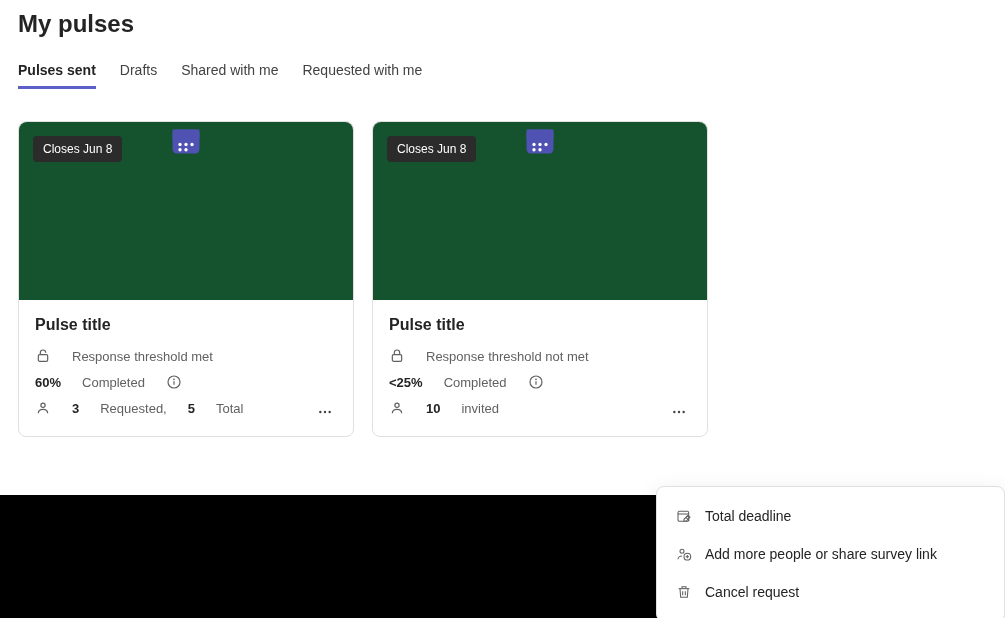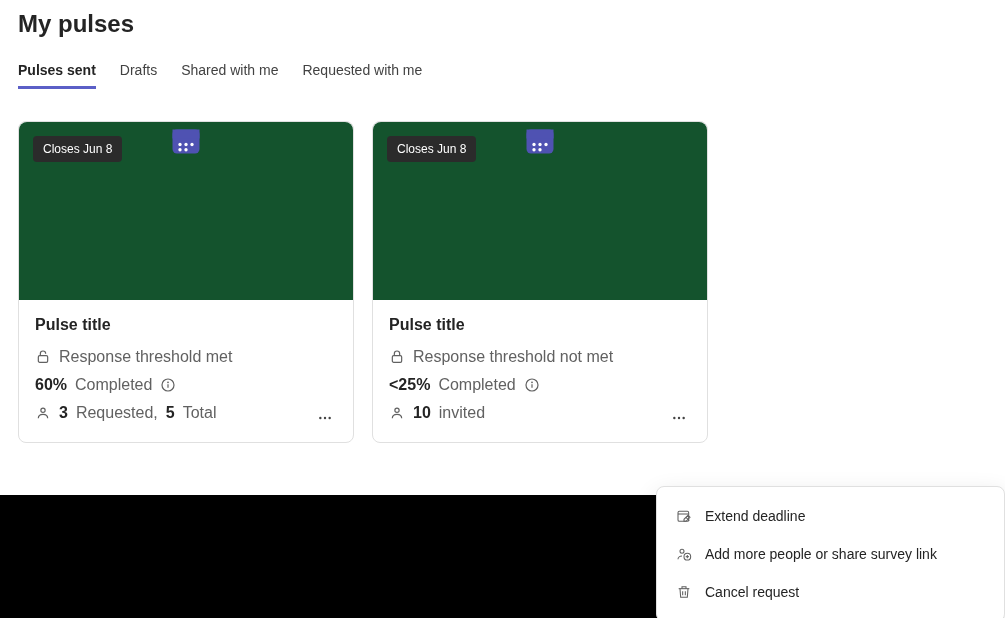--- a/index.html
+++ b/index.html
@@ -9,21 +9,21 @@
   .tabs { display: flex; gap: 24px; margin-bottom: 32px; }
   .tab { font-size: 14px; color: #424242; cursor: pointer; padding-bottom: 8px; }
   .tab.active { font-weight: 600; color: #242424; border-bottom: 3px solid #5b5fc7; }
   .cards { display: flex; gap: 18px; }
   .card { width: 336px; border: 1px solid #e0e0e0; border-radius: 8px; background: #fff; overflow: visible; display: flex; flex-direction: column; position: relative; }
   .card-hdr { background: #14532d; height: 178px; position: relative; display: flex; align-items: flex-start; justify-content: center; border-top-left-radius: 8px; border-top-right-radius: 8px;}
   .badge { position: absolute; top: 14px; left: 14px; background: #2b2b2b; color: #fff; font-size: 12px; padding: 6px 10px; border-radius: 4px; }
   .card-icon svg { display: block; }
   .card-body { padding: 16px 16px 10px; }
   .card-title { font-size: 16px; font-weight: 700; margin-bottom: 14px; }
-  .row { display: flex; align-items: center; gap: 8px; font-size: 16px; color: #616161; margin-bottom: 10px; }
+  .row { display: flex; align-items: center; gap: 21px; font-size: 13px; color: #616161; margin-bottom: 10px; }
   .row .strong { color: #242424; font-weight: 600; }
   .ico { display: inline-flex; align-items: center; justify-content: center; width: 16px; height: 16px; color: #616161; }
   .ico svg { width: 16px; height: 16px; }
   .more-btn { position: absolute; right: 16px; bottom: 12px; width: 24px; height: 24px; display: flex; align-items: center; justify-content: center; cursor: pointer; color: #424242; }
   .more-btn svg { width: 16px; height: 16px; }
   .black-bar { position: absolute; left: 0; top: 495px; width: 762px; height: 123px; background: #000; }
   .menu { position: absolute; left: 656px; top: 486px; width: 349px; background: #fff; border: 1px solid #e0e0e0; border-radius: 8px; box-shadow: 0 8px 24px rgba(0,0,0,0.12); padding: 10px 0; }
   .menu-item { display: flex; align-items: center; gap: 12px; padding: 10px 18px; font-size: 14px; color: #242424; cursor: pointer; }
   .menu-item .ico { width: 18px; height: 18px; }
 </style>
@@ -166,21 +166,21 @@
 <div class="menu">
   <div class="menu-item">
     <span class="ico">
       <svg viewBox="0 0 24 24" fill="none" stroke="currentColor" stroke-width="1.6">
           <rect x="3" y="5" width="16" height="15" rx="2"></rect>
           <line x1="3" y1="9" x2="19" y2="9"></line>
           <path d="M15 14 l5 5"></path>
           <path d="M18 11 l3 3 -6 6 h-3 v-3 z"></path>
         </svg>
     </span>
-    <span>Extend deadline</span>
+    <span>Total deadline</span>
   </div>
   <div class="menu-item">
     <span class="ico">
       <svg viewBox="0 0 24 24" fill="none" stroke="currentColor" stroke-width="1.6">
           <circle cx="9" cy="8" r="3"></circle>
           <path d="M3 20c0-3 3-5 6-5"></path>
           <circle cx="17" cy="16" r="5"></circle>
           <line x1="17" y1="13.5" x2="17" y2="18.5"></line>
           <line x1="14.5" y1="16" x2="19.5" y2="16"></line>
         </svg>

